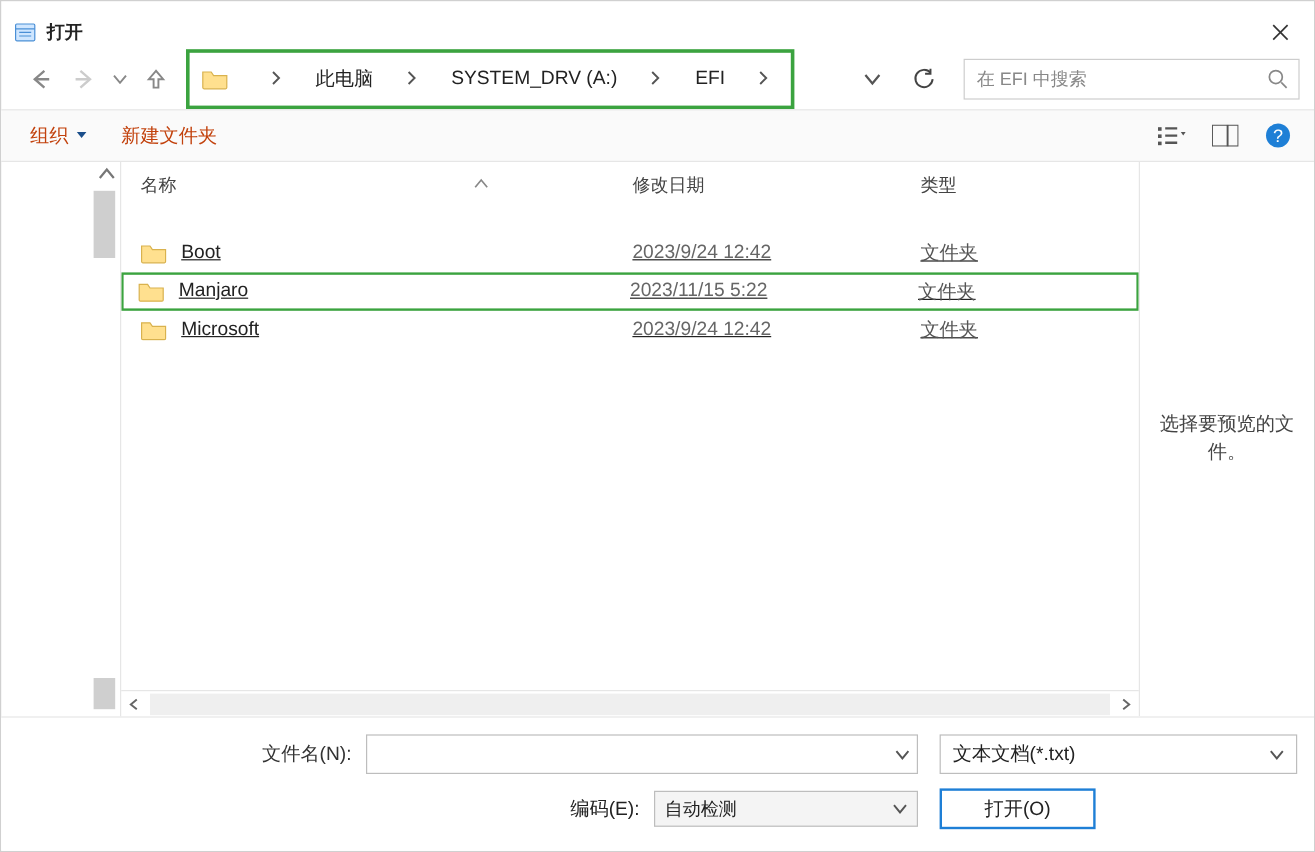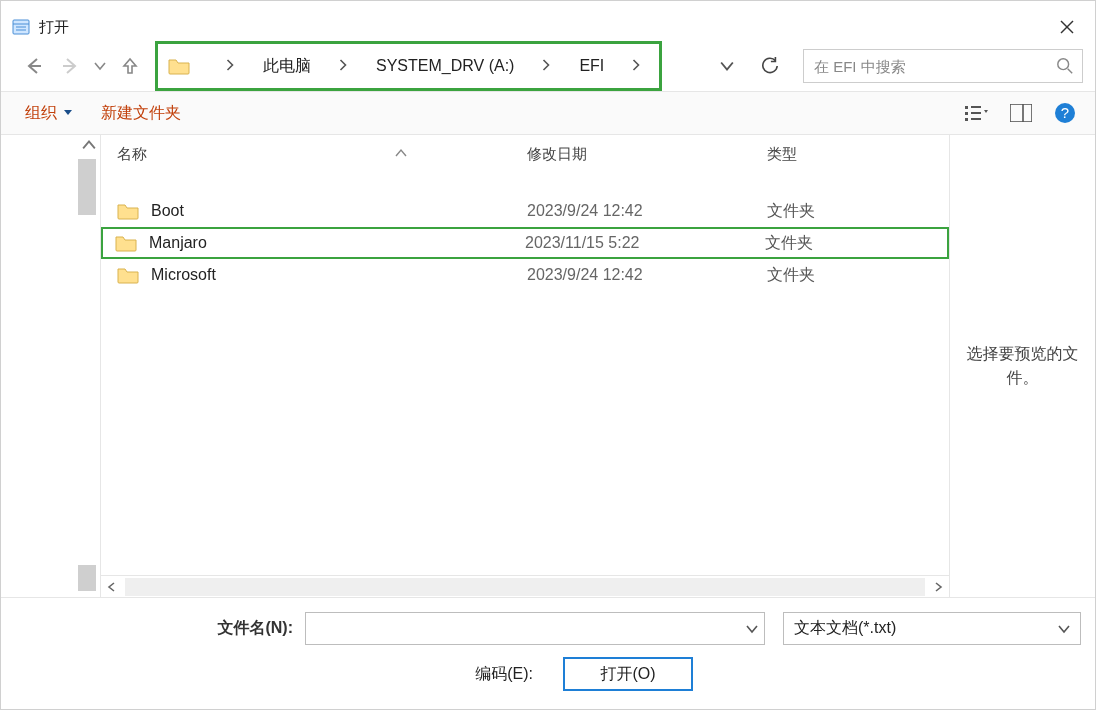--- a/index.html
+++ b/index.html
@@ -1,18 +1,18 @@
 <!DOCTYPE html>
 <html><head>
 <meta charset="utf-8">
 <style>
   * { box-sizing: border-box; }
   html,body { margin:0; padding:0; font-family: "Segoe UI","Microsoft YaHei",Arial,sans-serif; font-size:15px; color:#222; }
   .window { width:1096px; height:710px; background:#fff; position:relative; border:1px solid #d0d0d0; display:flex; flex-direction:column; }
-  .titlebar { height:40px; display:flex; align-items:center; padding:12px 0 0 10px; }
+  .titlebar { height:40px; display:flex; align-items:center; padding:12px 0 0 10px;font-weight:bold; }
   .titlebar .app-icon { width:20px; height:20px; flex:none; margin-right:8px; display:flex; align-items:center; justify-content:center; }
   .titlebar .title { font-size:15px; flex:1; }
   .titlebar .close { width:56px; height:40px; display:flex; align-items:center; justify-content:center; }
   .titlebar .close svg { width:14px; height:14px; }
   
   .navrow { height:50px; display:flex; align-items:center; padding:0 12px 0 18px; gap:6px; }
   .nav-btn { width:30px; height:30px; display:flex; align-items:center; justify-content:center; color:#777; }
   .crumb-wrap { flex:none; display:flex; align-items:center; border:3px solid #3ba33f; height:50px; padding:0 10px; margin-left:4px;gap:20px; }
   .crumb-folder-icon { width:22px; height:18px; margin-right:8px; }
   .crumb-sep { margin:0 8px; color:#555; font-size:12px; }
@@ -38,34 +38,34 @@
   .tree .vbar { width:18px; background:#cfcfcf; margin-top:6px; }
   .tree .vbar.top { height:56px; }
   .tree .vbar.bot { height:26px; margin-top:auto; margin-bottom:6px; }
   .list { flex:1; display:flex; flex-direction:column; min-width:0;gap:20px; }
   .list-head { height:38px; display:flex; align-items:center; padding-left:16px; color:#444; font-size:15px; }
   .col-name { flex:0 0 410px; display:flex; align-items:center; }
   .col-name .sort { margin-left:auto; margin-right:120px; width:12px; height:12px; color:#888; }
   .col-date { flex:0 0 240px; }
   .col-type { flex:1; }
   .list-body { flex:1; overflow:hidden; padding-top:2px; }
-  .row { height:32px; display:flex; align-items:center; padding-left:16px; font-size:16px; }
+  .row { height:32px; display:flex; align-items:center; padding-left:16px; font-size:16px;text-decoration:underline; }
   .row.hl { border:2px solid #3ba33f;padding-left:12px; }
   .folder-icon { width:22px; height:18px; margin-right:12px; flex:none; }
   .row .cell-name { flex:0 0 410px; display:flex; align-items:center; }
   .row .cell-date { flex:0 0 240px; color:#666; }
   .row .cell-type { flex:1; color:#555; }
   .hscroll { height:22px; display:flex; align-items:center; border-top:1px solid #e6e6e6; }
   .hscroll .arrow { width:22px; height:22px; display:flex; align-items:center; justify-content:center; color:#666; }
   .hscroll .track { flex:1; height:18px; background:#efefef; margin:0 2px; }
   .preview { width:146px; display:flex; align-items:center; justify-content:center; text-align:center; color:#444; font-size:16px; padding:0 12px; line-height:1.5; border-left:1px solid #e6e6e6; }
   
   .bottom { border-top:1px solid #e6e6e6; padding:14px 14px 18px 14px; background:#fff; }
   .brow { display:flex; align-items:center; margin-bottom:12px; }
-  .label { width:290px; text-align:right; padding-right:12px; font-size:16px; color:#333;font-weight:bold; }
+  .label { width:290px; text-align:right; padding-right:12px; font-size:16px; color:#333; }
   .fname-input { flex:0 0 460px; height:33px; border:1px solid #bdbdbd; display:flex; align-items:center; padding:0 6px; }
   .fname-input input { flex:1; border:none; outline:none; font-size:15px; }
   .fname-input .dd { width:12px; height:12px; color:#555; }
   .filter { flex:1; height:33px; border:1px solid #bdbdbd; margin-left:18px; display:flex; align-items:center; padding:0 10px; font-size:16px; }
   .filter .dd { margin-left:auto; width:12px; height:12px; color:#555; }
   .brow2 { display:flex; align-items:center; }
   .label2 { flex:0 0 530px; text-align:right; padding-right:12px; font-size:16px; }
   .enc-select { width:220px; height:30px; border:1px solid #bdbdbd; display:flex; align-items:center; padding:0 8px; font-size:15px; background:#f4f4f4; }
   .enc-select .dd { margin-left:auto; width:12px; height:12px; }
   .btn { width:130px; height:34px; border:1px solid #bdbdbd; display:flex; align-items:center; justify-content:center; margin-left:18px; font-size:16px; background:#f4f4f4; }
@@ -288,19 +288,25 @@
       </div>
       <div class="filter">
         <span>文本文档(*.txt)</span>
         <svg class="dd" viewBox="0 0 12 12">
             <path d="M1 3 L6 9 L11 3" fill="none" stroke="#555" stroke-width="1.6"></path>
           </svg>
       </div>
     </div>
     <div class="brow2">
       <div class="label2">编码(E):</div>
+      <div class="enc-select">
+        <span>自动检测</span>
+        <svg class="dd" viewBox="0 0 12 12">
+            <path d="M1 3 L6 9 L11 3" fill="none" stroke="#555" stroke-width="1.6"></path>
+          </svg>
+      </div>
       <div class="btn primary">
           <span>打开(O)</span>
         </div>
     </div>
   </div>
 
 </div>
 
 </body></html>

